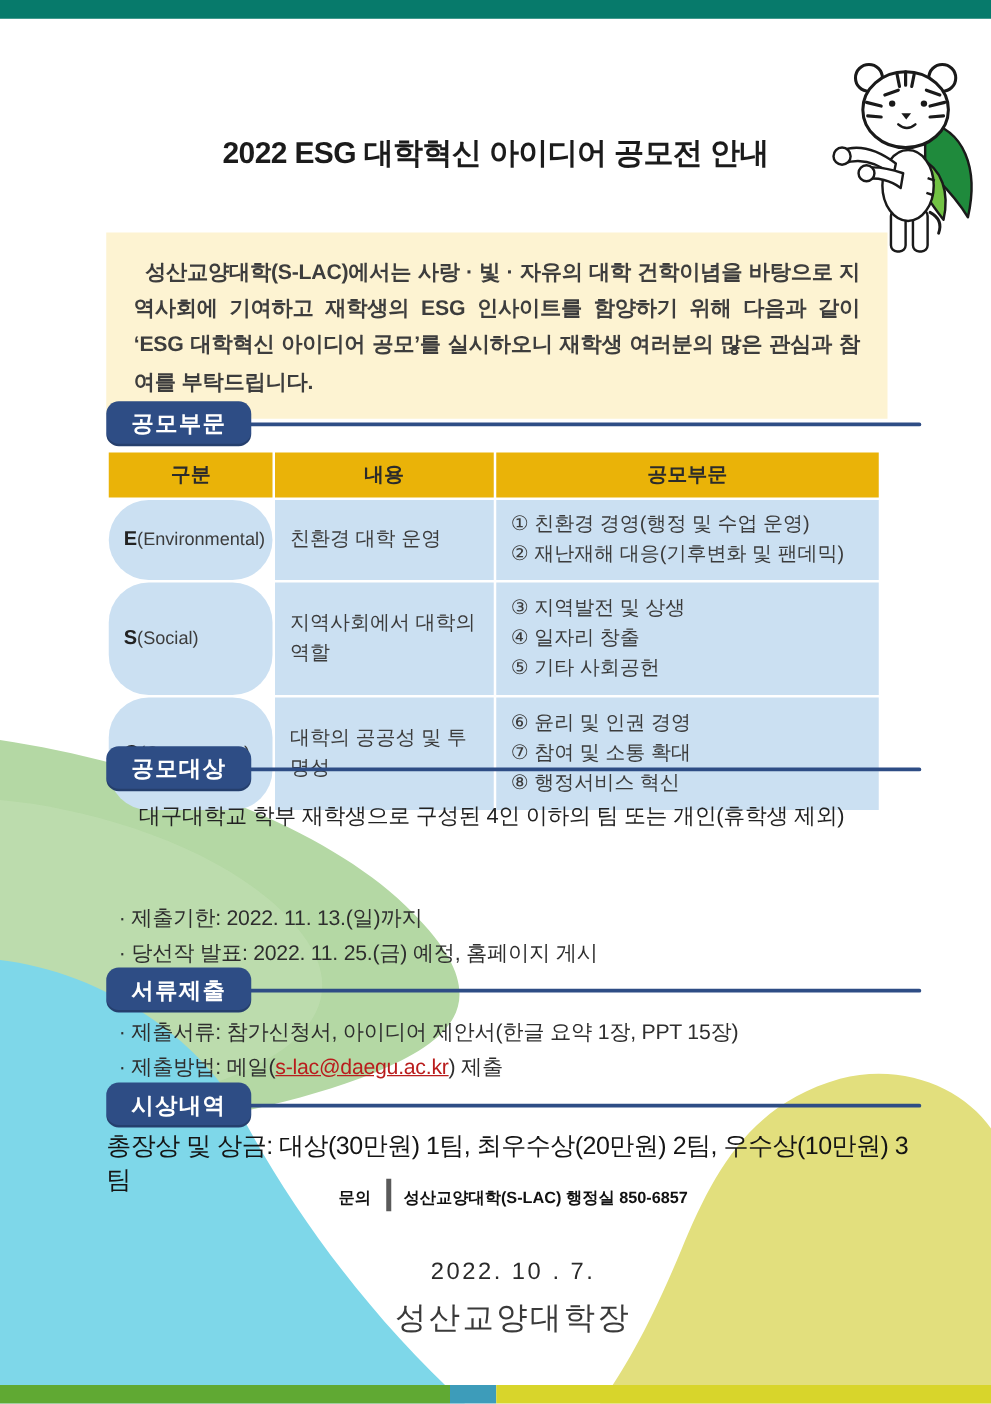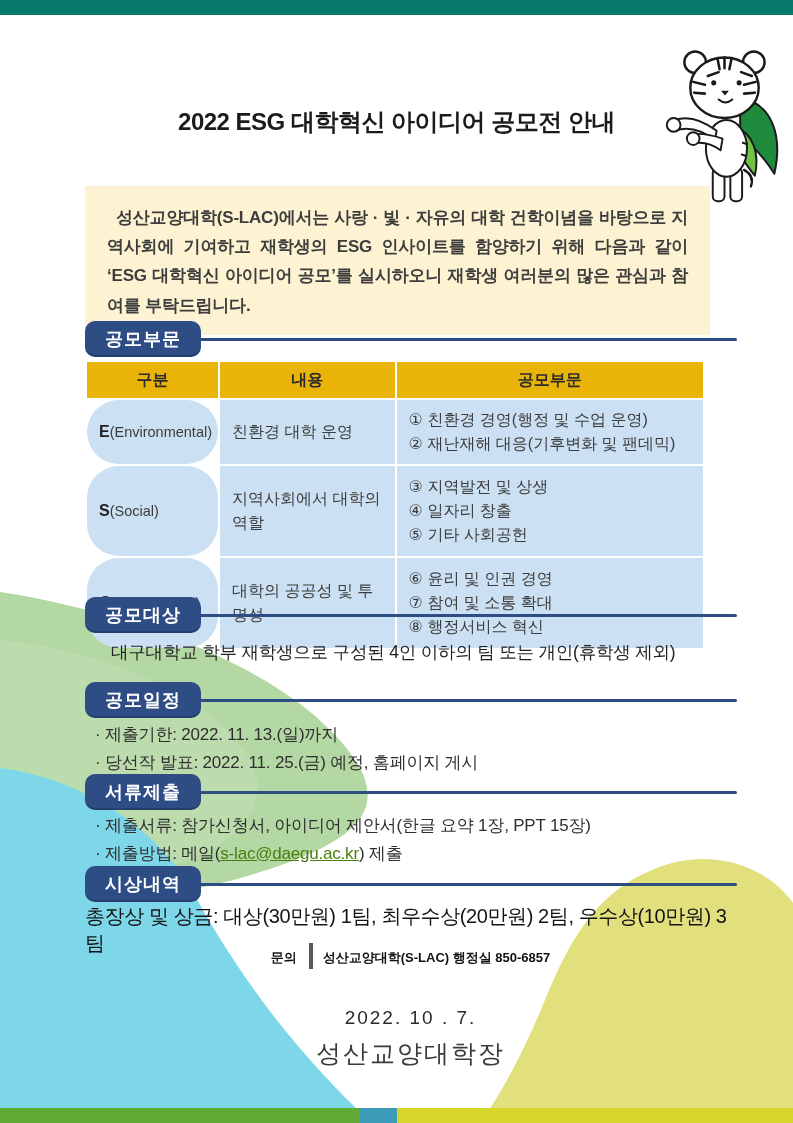--- a/index.html
+++ b/index.html
@@ -22,21 +22,21 @@
   table.esg{position:absolute;top:360px;left:85px;width:620px;border-collapse:separate;
             border-spacing:2px;z-index:1;}
   table.esg th{background:#eab308;font-size:16px;font-weight:700;color:#2b2b2b;
                height:34px;text-align:center;}
   table.esg td{background:#cbe0f2;font-size:16px;color:#3c3c3c;vertical-align:middle;
                padding:8px 6px 8px 12px;line-height:1.5;}
   td.cat{width:111px;border-radius:32px;}  td.cont{width:169px;} td.parts{width:312px;padding-left:16px;}
   .cat b{font-weight:700;color:#222;} .cat span, .cat i{font-style:normal;font-size:14.5px;}
   .bodytext{position:absolute;left:85px;z-index:1;font-size:17.5px;color:#222;letter-spacing:-0.2px;margin-left:26px;}
   .list{position:absolute;left:95px;z-index:1;font-size:17px;color:#2e2e2e;line-height:1.62;letter-spacing:-0.2px;}
-  .list a{color:#4d7c0f;}
+  .list a{color:#b91c1c;}
   .prize{position:absolute;top:903px;left:85px;width:660px;z-index:1;font-size:20px;
          color:#141414;letter-spacing:-0.4px;}
   .contact{position:absolute;top:943px;left:85px;width:651px;text-align:center;z-index:1;
            font-size:13px;font-weight:700;color:#111;}
   .vbar{display:inline-block;width:4px;height:26px;background:#5a5a5a;margin:0 10px 0 12px;
         vertical-align:-7px;}
   .date{position:absolute;top:1007px;left:85px;width:651px;text-align:center;z-index:1;
         font-size:19px;color:#2a2a2a;letter-spacing:2px;}
   .signer{position:absolute;top:1037px;left:85px;width:651px;text-align:center;z-index:1;
           font-size:25px;font-weight:400;color:#3a3a3a;letter-spacing:2px;}
@@ -129,24 +129,20 @@
     </tr>
   </tbody>
     </table>
 
   <div class="sec" style="top:597px">
     <span class="pill">공모대상</span>
     <span class="rule"></span>
   </div>
   <div class="bodytext" style="top:640px">대구대학교 학부 재학생으로 구성된 4인 이하의 팀 또는 개인(휴학생 제외)</div>
 
-  <div class="sec" style="top:682px">
-    <span class="pill">공모일정</span>
-    <span class="rule"></span>
-  </div>
   <div class="list" style="top:721px">
     <div>· 제출기한: 2022. 11. 13.(일)까지</div>
     <div>· 당선작 발표: 2022. 11. 25.(금) 예정, 홈페이지 게시</div>
   </div>
 
   <div class="sec" style="top:774px">
     <span class="pill">서류제출</span>
     <span class="rule"></span>
   </div>
   <div class="list" style="top:812px">

